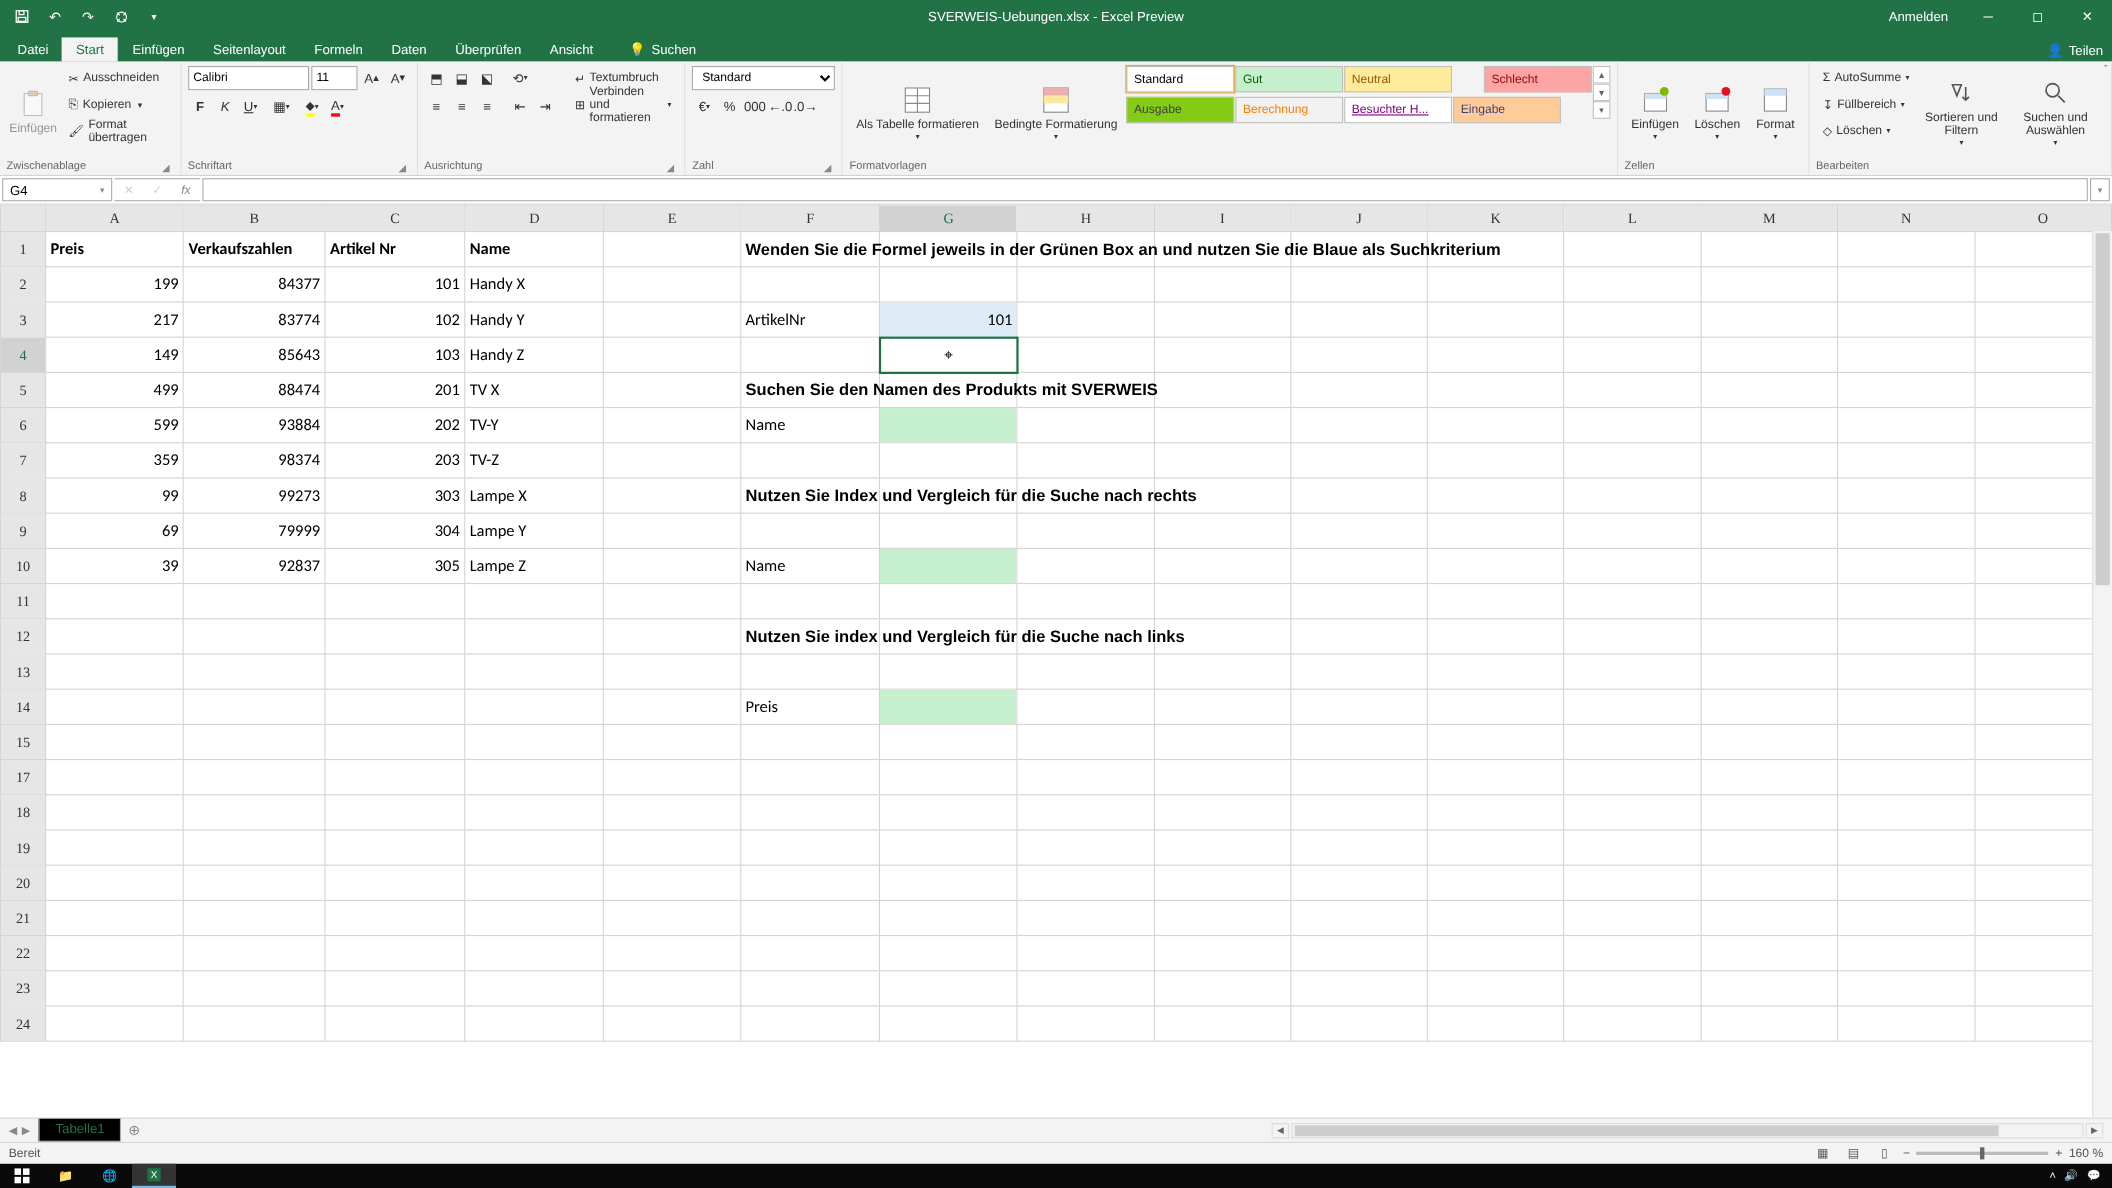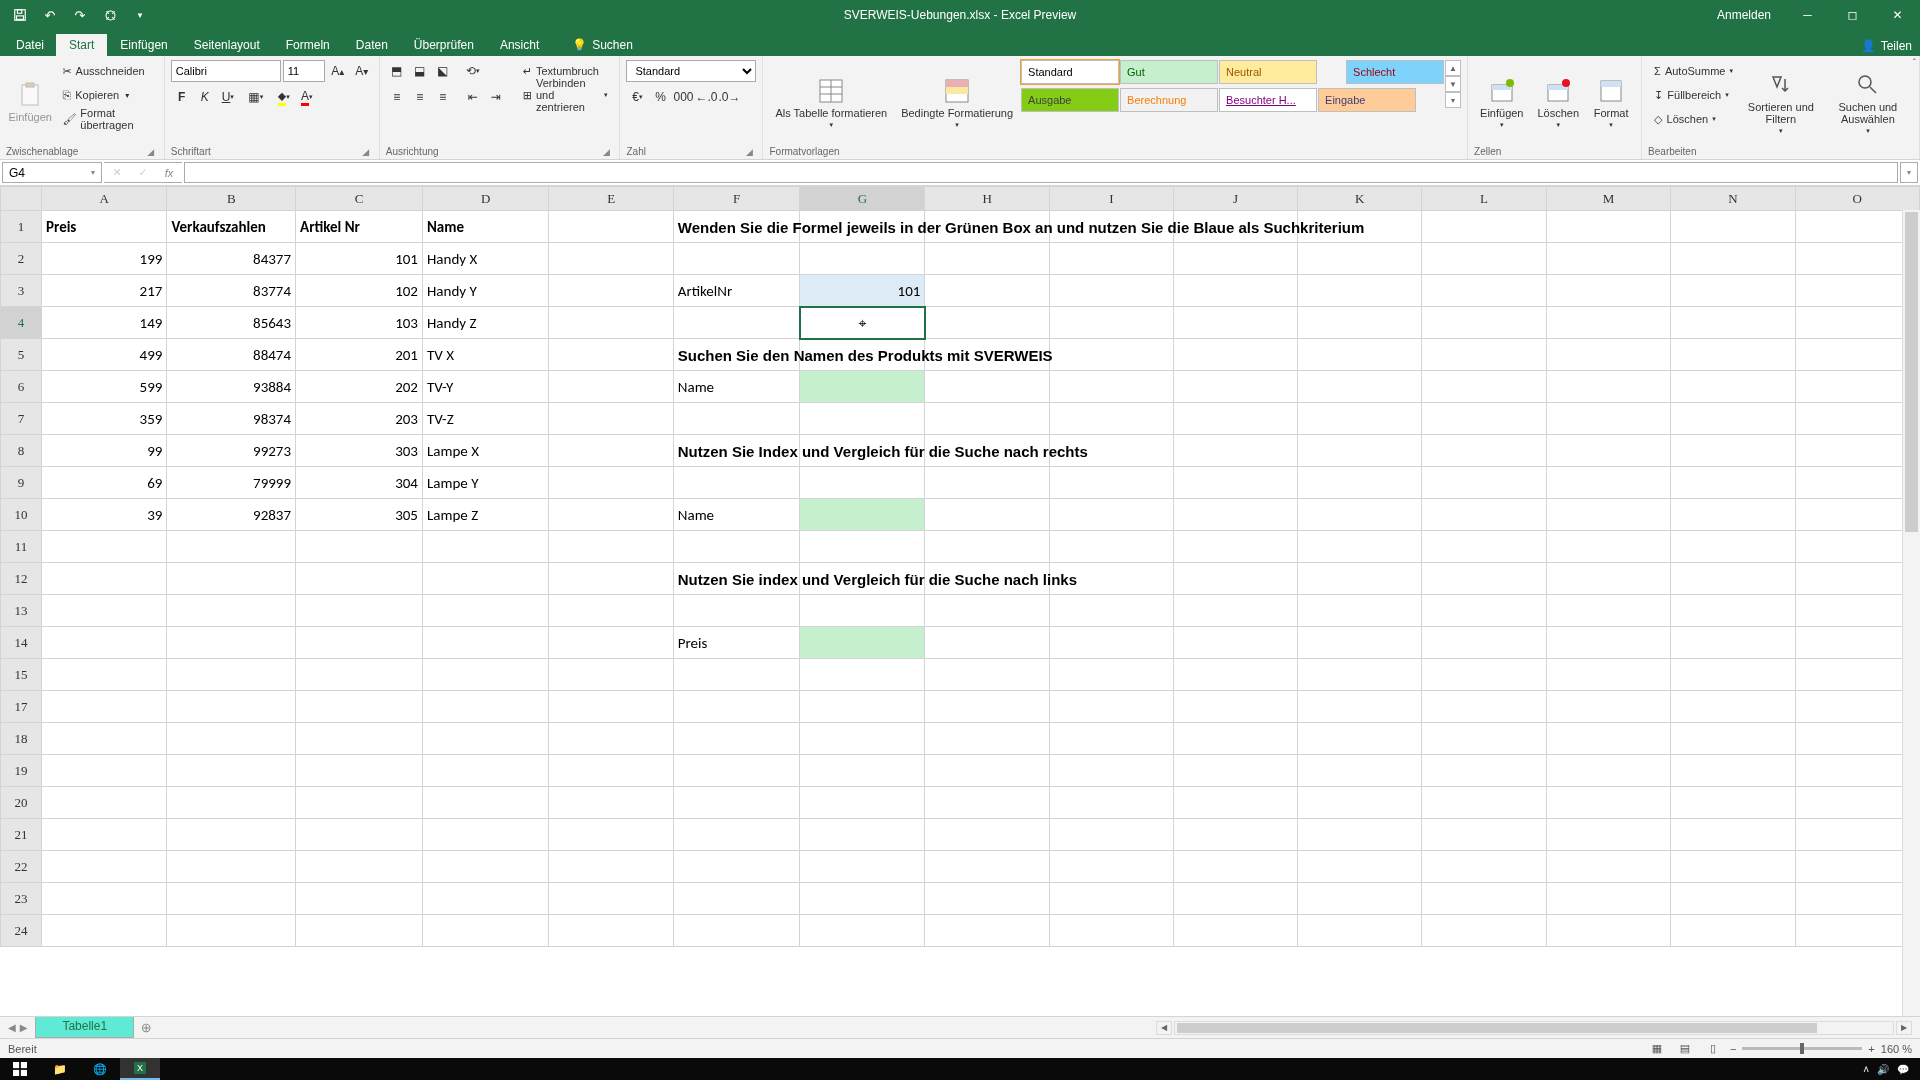--- a/index.html
+++ b/index.html
@@ -36,21 +36,21 @@
 
 .font-select { height:22px; font-size:11px; border:1px solid #ababab; background:#fff; padding:0 4px; }
 .font-name { width:110px; }
 .font-size { width:42px; }
 .btn-row { display:flex; gap:1px; }
 .sq-btn { width:22px; height:22px; display:flex; align-items:center; justify-content:center; font-size:12px; color:#333; }
 .style-cell { width:98px; height:24px; border:1px solid #bfbfbf; font-size:11px; padding:2px 6px; display:flex; align-items:center; margin:0 1px 2px 0; }
 .sc-standard { background:#fff; color:#000; }
 .sc-gut { background:#c6efce; color:#006100; }
 .sc-neutral { background:#ffeb9c; color:#9c5700; }
-.sc-schlecht { background:#7dd3fc; color:#9c0006;margin-left:28px; }
+.sc-schlecht { background:#fca5a5; color:#9c0006;margin-left:28px; }
 .sc-ausgabe { background:#84cc16; color:#3f3f3f; }
 .sc-berechnung { background:#f2f2f2; color:#fa7d00; }
 .sc-besucht { background:#fff; color:#800080; text-decoration:underline; }
 .sc-eingabe { background:#ffcc99; color:#3f3f76; }
 .gallery-arrows { display:flex; flex-direction:column; }
 .gallery-arrows div { width:16px; height:16px; border:1px solid #bfbfbf; font-size:8px; display:flex; align-items:center; justify-content:center; color:#666; background:#fff; }
 
 
 .fbar { height:26px; border-bottom:1px solid #d4d4d4; display:flex; align-items:stretch; background:#fff; }
 .namebox { width:100px; border:1px solid #ababab; margin:2px; font-size:12px; padding:0 6px; display:flex; align-items:center; background:#fff; }
@@ -80,21 +80,21 @@
 .w-E{width:130px;} .w-F{width:130px;} .w-G{width:130px;} .w-H{width:130px;}
 .w-I{width:130px;} .w-J{width:130px;} .w-K{width:130px;} .w-L{width:130px;}
 .w-M{width:130px;} .w-N{width:130px;} .w-O{width:130px;}
 
 
 .overflow-text { position:absolute; left:4px; top:50%; transform:translateY(-50%); white-space:nowrap; z-index:3; }
 
 
 .sheet-tabs { height:22px; border-top:1px solid #d4d4d4; display:flex; align-items:stretch; background:#f3f3f3; }
 .tab-nav { display:flex; align-items:center; gap:4px; padding:0 8px; color:#888; font-size:10px; }
-.sheet-tab { padding:2px 26px; background:#5eead4; border:1px solid #ababab; border-top:none; font-size:12px; color:#217346; font-weight:500; }
+.sheet-tab { padding:2px 14px; background:#000000; border:1px solid #ababab; border-top:none; font-size:12px; color:#217346; font-weight:500; }
 .sheet-tab-add { width:24px; display:flex; align-items:center; justify-content:center; color:#888; font-size:13px; }
 .h-scroll { flex:1; display:flex; align-items:center; justify-content:flex-end; padding-right:8px; gap:2px; }
 .h-scroll-track { width:720px; height:14px; background:#f3f3f3; border:1px solid #dcdcdc; position:relative; }
 .h-scroll-thumb { position:absolute; left:2px; top:1px; height:10px; width:640px; background:#cdcdcd; }
 .scroll-btn { width:16px; height:14px; border:1px solid #dcdcdc; font-size:8px; display:flex; align-items:center; justify-content:center; color:#666; }
 
 
 .statusbar { position:absolute; bottom:22px; left:0; right:0; height:20px; background:#f3f3f3; border-top:1px solid #d4d4d4; display:flex; align-items:center; font-size:11px; color:#555; padding:0 8px; }
 .sb-right { margin-left:auto; display:flex; align-items:center; gap:6px; }
 .view-btn { width:22px; height:16px; display:flex; align-items:center; justify-content:center; }
@@ -244,21 +244,21 @@
           <div class="sq-btn">⇥</div>
         </div>
       </div>
       <div class="rib-col" style="margin-left:8px">
         <div class="rib-btn-small">
             <span>↵</span>
             <span>Textumbruch</span>
           </div>
         <div class="rib-btn-small">
             <span>⊞</span>
-            <span>Verbinden und zentrieren</span>
+            <span>Verbinden und formatieren</span>
             <span style="font-size:7px">▾</span>
           </div>
       </div>
     </div>
     <div class="rib-group-label"><span>Ausrichtung</span><span class="dlauncher">◢</span></div>
   </div>
 
   <div class="rib-group">
     <div class="rib-group-body" style="flex-direction:column;gap:4px">
       <select class="font-select" style="width:130px">

